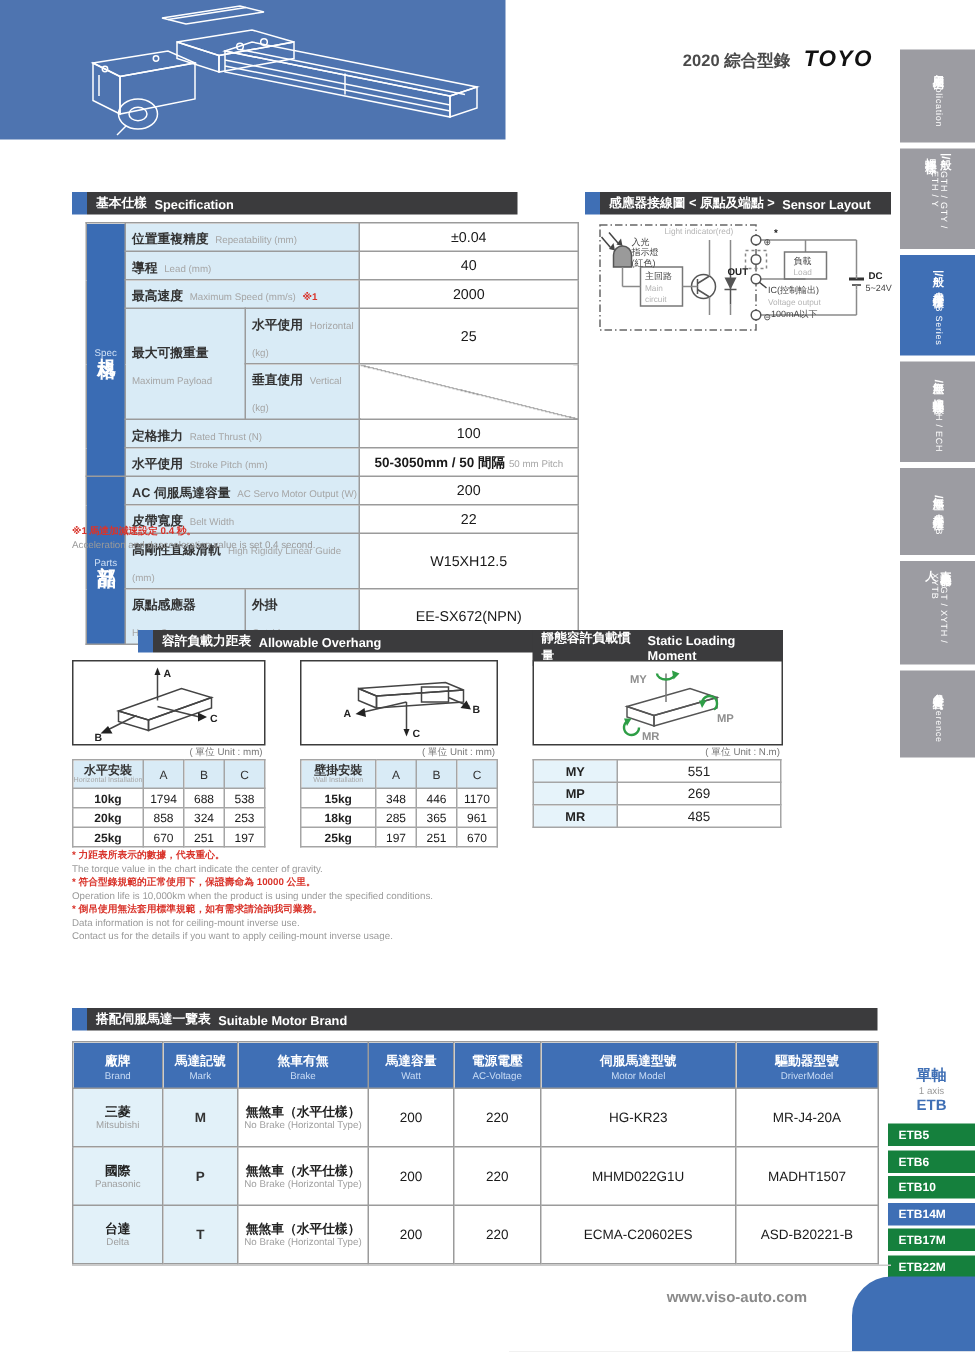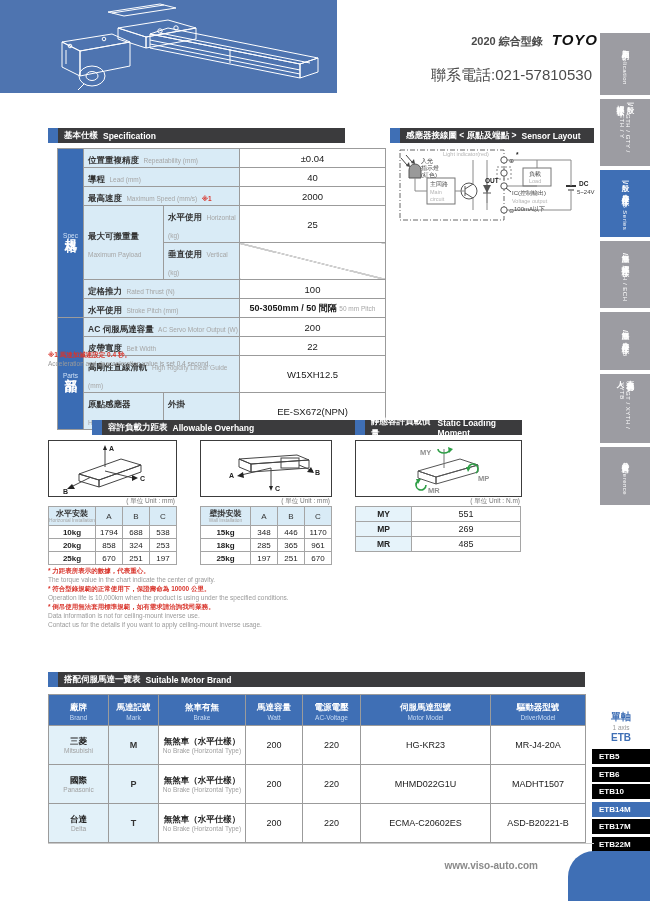--- a/index.html
+++ b/index.html
@@ -1,21 +1,21 @@
 <!DOCTYPE html>
 <html><head>
 <meta charset="utf-8">
 <style>
   html,body{margin:0;padding:0;background:#e8e8e8;}
   .page{position:relative;width:650px;height:901px;background:#ffffff;overflow:hidden;
         font-family:"Liberation Sans","DejaVu Sans",sans-serif;color:#222;}
   
   .hero{position:absolute;left:0;top:0;width:337px;height:93px;background:#4e74b0;}
   
-  .catline{position:absolute;top:31px;right:52px;display:flex;align-items:baseline;gap:9px;text-align:center;}
+  .catline{position:absolute;top:31px;right:68px;display:flex;align-items:baseline;gap:9px;text-align:center;}
   .catlabel{font-size:11px;font-weight:bold;color:#4a4a4a;}
   .logo{font-size:15px;font-weight:bold;font-style:italic;letter-spacing:1px;color:#111;}
   .contact{position:absolute;top:66px;right:58px;font-size:15px;color:#4b4b4b;}
   
   .vtab{position:absolute;left:600px;width:50px;background:#9c9ca2;display:flex;align-items:center;justify-content:center;}
   .vtab.active{background:#3f6fb5;}
   .vwrap{writing-mode:vertical-rl;text-orientation:mixed;display:flex;gap:3px;align-items:center;color:#fff;}
   .vzh{font-size:7.5px;font-weight:bold;letter-spacing:1px;}
   .ven{font-size:6px;letter-spacing:.5px;}
   
@@ -79,21 +79,21 @@
   td.brandc{background:#e2f1f9;}
   .b-zh{display:block;font-size:8.5px;font-weight:bold;color:#222;line-height:11px;}
   .b-en{display:block;font-size:6.5px;color:#a0a0a0;line-height:8px;}
   .markc{background:#e2f1f9;font-size:9px;font-weight:bold;color:#333;}
   .mval{font-size:9px;color:#1a1a1a;}
   
   .series-nav{position:absolute;left:592px;top:710px;width:58px;}
   .sn-zh{font-size:10px;font-weight:bold;color:#3f6fb5;text-align:center;}
   .sn-en{font-size:6.5px;color:#999;text-align:center;line-height:8px;}
   .sn-code{font-size:10px;font-weight:bold;color:#3f6fb5;text-align:center;margin-bottom:6px;}
-  .sn-item{height:15px;line-height:15px;margin-bottom:2.5px;background:#000000;color:#fff;
+  .sn-item{height:15px;line-height:15px;margin-bottom:2.5px;background:#15803d;color:#fff;
            font-size:8px;font-weight:bold;padding-left:7px;}
   .sn-item.active{background:#3f6fb5;}
   
   .foot-line{position:absolute;left:48px;top:843px;width:546px;border-top:1px solid #c9c9c9;}
   .foot-url{position:absolute;top:860px;right:112px;font-size:10px;font-weight:bold;color:#8a8a8a;}
   .corner{position:absolute;right:0;bottom:0;width:82px;height:50px;background:#3f6fb5;border-top-left-radius:26px;}
 </style>
 </head>
 <body>
 
@@ -130,21 +130,20 @@
         <circle cx="70" cy="46" r="1.8"></circle>
         <circle cx="104" cy="39" r="1.8"></circle>
       </g>
     </svg>
   </div>
 
   <div class="catline">
     <span class="catlabel">2020 綜合型錄</span>
     <span class="logo">TOYO</span>
   </div>
-  <div class="contact">聯系電話:021-57810530</div>
 
   <div class="vtab" style="top:33px;height:62px;">
     <div class="vwrap">
         <span class="vzh">應用例</span>
         <span class="ven">Application</span>
       </div>
   </div>
   <div class="vtab" style="top:99px;height:67px;">
     <div class="vwrap">
         <span class="vzh">一般 / 螺桿仕樣</span>
@@ -341,21 +340,21 @@
   </svg>
 
   <div class="sec-h" style="left:48px;top:420px;width:297px;padding-left:44px;">
     <div class="sec-acc"></div>
     <div class="sec-bar">
         <span class="sec-zh">容許負載力距表</span>
         <span class="sec-en">Allowable Overhang</span>
       </div>
   </div>
 
-  <div class="sec-h" style="left:355px;top:420px;width:167px;">
+  <div class="sec-h" style="left:355px;top:420px;width:167px;flex-direction:column;">
     <div class="sec-acc"></div>
     <div class="sec-bar">
         <span class="sec-zh">靜態容許負載慣量</span>
         <span class="sec-en">Static Loading Moment</span>
       </div>
   </div>
 
   <div class="diag-box" style="left:48px;top:440px;width:127px;height:55px;">
     <svg width="127" height="55" viewBox="0 0 127 55">
       <g fill="none" stroke="#444" stroke-width="1">

